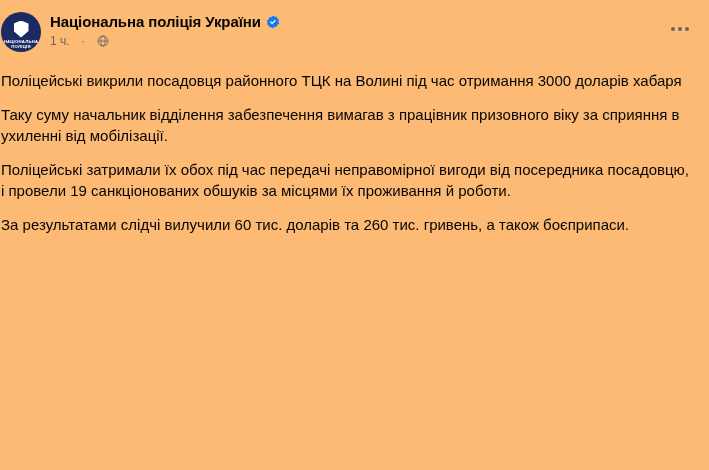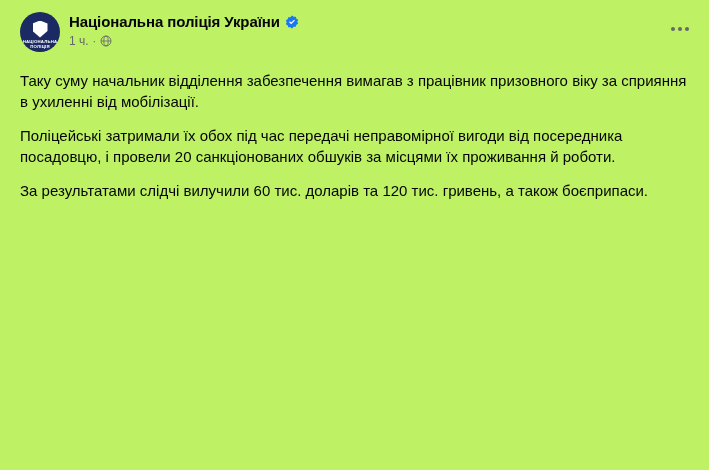--- a/index.html
+++ b/index.html
@@ -12,23 +12,23 @@
     background: #ffffff;
     font-family: "Liberation Sans", sans-serif;
     color: #050505;
     overflow: hidden;
   }
 
   .post {
     position: relative;
     width: 709px;
     height: 470px;
-    background: #bef264;
+    background: #fdba74;
     box-sizing: border-box;
-    padding: 12px 14px 0 20px;
+    padding: 12px 14px 0 1px;
   }
 
   
   .post-header {
     display: flex;
     align-items: flex-start;
     gap: 9px;
     height: 46px;
   }
 
@@ -90,21 +90,21 @@
   .verified {
     width: 14px;
     height: 14px;
     flex: 0 0 14px;
     display: block;
   }
 
   .meta-row {
     display: flex;
     align-items: center;
-    gap: 4px;
+    gap: 12px;
     margin-top: 3px;
     font-size: 12px;
     color: #65676b;
     line-height: 14px;
   }
   .meta-dot {
     font-size: 11px;
     color: #65676b;
   }
   .globe-icon {
@@ -180,18 +180,19 @@
     </div>
 
     <div class="more-btn">
       <span></span>
       <span></span>
       <span></span>
     </div>
   </div>
 
   <div class="post-body">
+    <p>Поліцейські викрили посадовця районного ТЦК на Волині під час отримання 3000 доларів хабаря</p>
     <p>Таку суму начальник відділення забезпечення вимагав з працівник призовного віку за сприяння в ухиленні від мобілізації.</p>
-    <p>Поліцейські затримали їх обох під час передачі неправомірної вигоди від посередника посадовцю, і провели 20 санкціонованих обшуків за місцями їх проживання й роботи.</p>
-    <p>За результатами слідчі вилучили 60 тис. доларів та 120 тис. гривень, а також боєприпаси.</p>
+    <p>Поліцейські затримали їх обох під час передачі неправомірної вигоди від посередника посадовцю, і провели 19 санкціонованих обшуків за місцями їх проживання й роботи.</p>
+    <p>За результатами слідчі вилучили 60 тис. доларів та 260 тис. гривень, а також боєприпаси.</p>
   </div>
 
 </div>
 
 </body></html>

